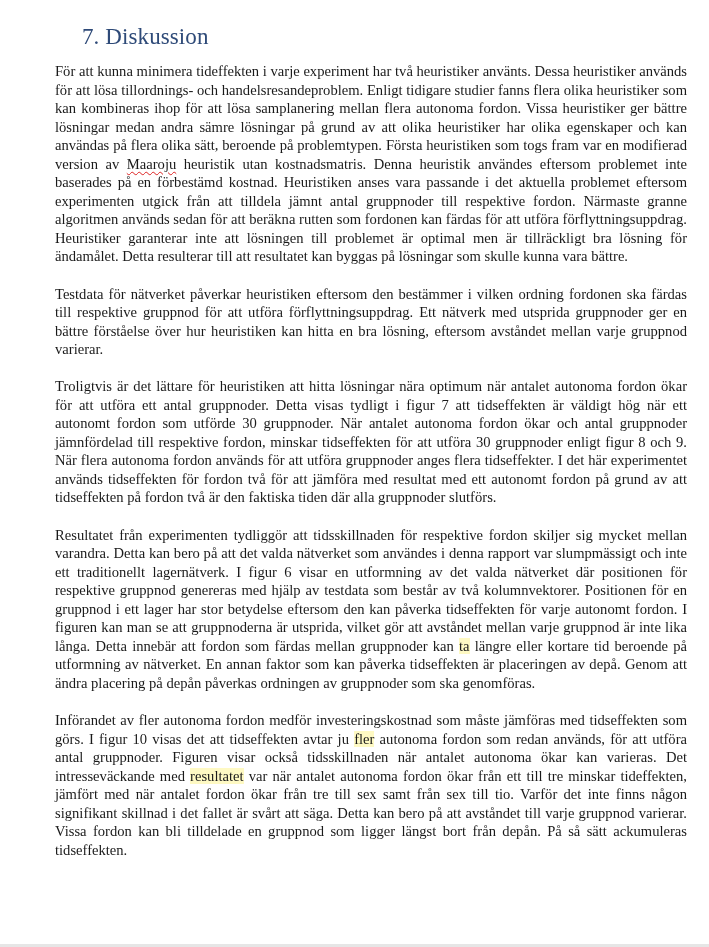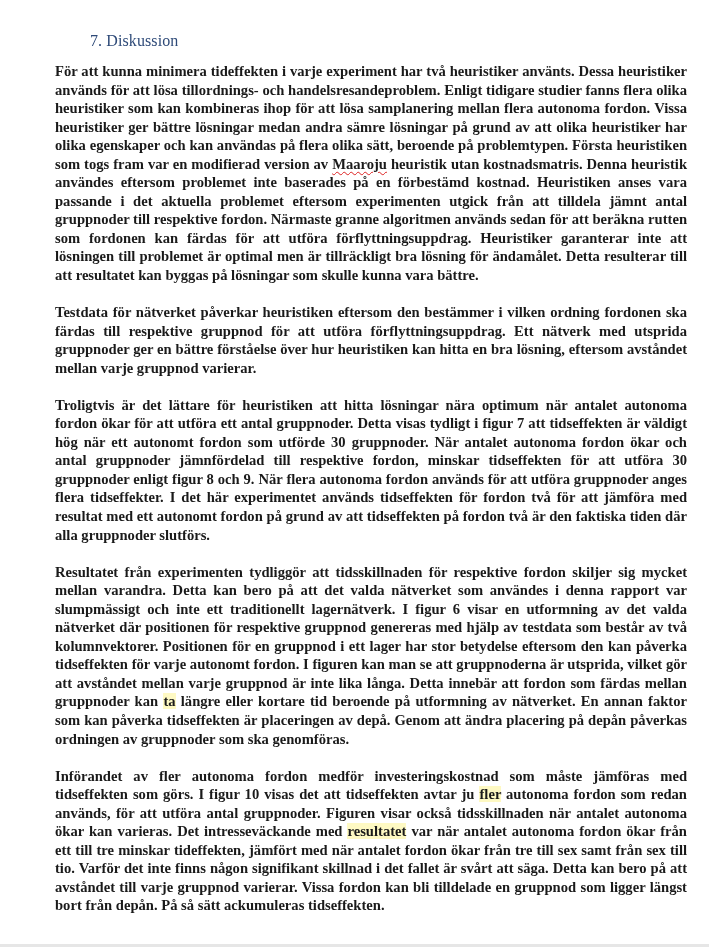--- a/index.html
+++ b/index.html
@@ -1,29 +1,29 @@
 <!DOCTYPE html>
 <html><head>
 <meta charset="utf-8">
 <style>
   html, body { margin:0; padding:0; background:#ffffff; }
   body { width:709px; height:947px; overflow:hidden; position:relative; }
   .page { position:absolute; left:0; top:0; width:709px; height:944px; background:#fff; }
   .bottom-edge { position:absolute; left:0; top:944px; width:709px; height:3px; background:#e6e6e6; }
   h1 {
-    position:absolute; left:74px; top:16px; margin:16px;
+    position:absolute; left:74px; top:16px; margin:8px;
     font-family:"Liberation Serif", serif; font-weight:normal;
-    font-size:16px; color:#2e4a78; letter-spacing:0.1px;
+    font-size:23px; color:#2e4a78; letter-spacing:0.1px;
   }
   .body {
     position:absolute; left:55px; top:62px; width:632px;
     font-family:"Liberation Serif", serif; font-size:14.6px; line-height:18.55px;
     color:#1a1a1a; text-align:justify;
   }
-  .body p { margin:0 0 18.5px 0;font-weight:bold; }
+  .body p { margin:0 0 18.5px 0; }
   .hl { background:#fef9c3; }
   .spell { text-decoration:underline wavy #d22; text-decoration-thickness:1px; text-underline-offset:2px; }
 </style>
 </head>
 <body>
 
 <div class="page">
   <h1>7. Diskussion</h1>
   <div class="body" id="doc-body">
       <p><span>För att kunna minimera tideffekten i varje experiment har två heuristiker använts. Dessa heuristiker används för att lösa tillordnings- och handelsresandeproblem. Enligt tidigare studier fanns flera olika heuristiker som kan kombineras ihop för att lösa samplanering mellan flera autonoma fordon. Vissa heuristiker ger bättre lösningar medan andra sämre lösningar på grund av att olika heuristiker har olika egenskaper och kan användas på flera olika sätt, beroende på problemtypen. Första heuristiken som togs fram var en modifierad version av </span><span class="spell">Maaroju</span><span> heuristik utan kostnadsmatris. Denna heuristik användes eftersom problemet inte baserades på en förbestämd kostnad. Heuristiken anses vara passande i det aktuella problemet eftersom experimenten utgick från att tilldela jämnt antal gruppnoder till respektive fordon. Närmaste granne algoritmen används sedan för att beräkna rutten som fordonen kan färdas för att utföra förflyttningsuppdrag. Heuristiker garanterar inte att lösningen till problemet är optimal men är tillräckligt bra lösning för ändamålet. Detta resulterar till att resultatet kan byggas på lösningar som skulle kunna vara bättre.</span></p>

